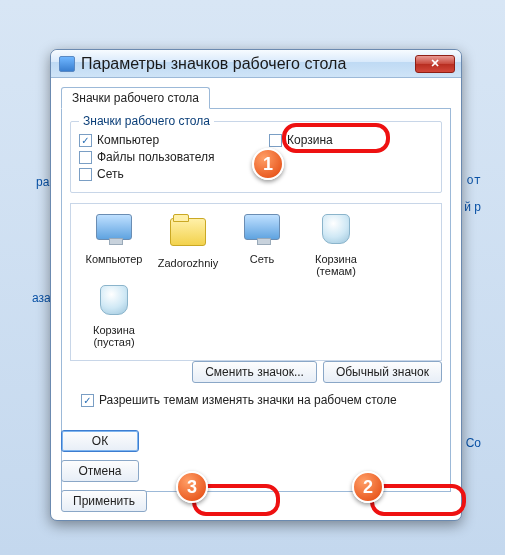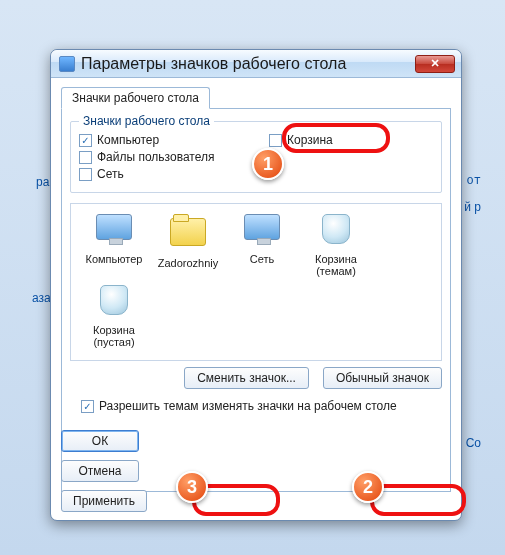--- a/index.html
+++ b/index.html
@@ -67,21 +67,21 @@
   .iconitem {
     width: 74px; text-align:center; font-size:11px;
     margin-bottom:8px;
   }
   .iconimg { width:40px; height:36px; margin:0 auto 3px auto; }
   .monitor { width:36px; height:26px; background:linear-gradient(#bfe0ff,#5fa3e0); border:1px solid #6a8db3; margin:0 auto; border-radius:3px; position:relative;}
   .monitor::after{content:"";position:absolute;bottom:-6px;left:12px;width:12px;height:5px;background:#c8d2dc;border:1px solid #9aaab9;}
   .folder{width:36px;height:28px;background:linear-gradient(#fff0a8,#f2d24d);border:1px solid #caa824;border-radius:3px;margin:4px auto 0 auto;position:relative;}
   .folder::before{content:"";position:absolute;top:-5px;left:2px;width:14px;height:6px;background:#fff0a8;border:1px solid #caa824;border-radius:2px 2px 0 0;}
   .bin{width:28px;height:30px;margin:0 auto;background:radial-gradient(circle at 40% 30%,#fff,#cfe8f5 55%,#9cc5dc);border:1px solid #8bb4cb;border-radius:5px 5px 10px 10px;}
-  .btns-row { display:flex; justify-content:flex-end; gap:14px; margin-top:6px;}
+  .btns-row { display:flex; justify-content:flex-end; gap:6px; margin-top:0;}
   .wbtn {
     height:22px; padding:0 12px;
     background:linear-gradient(#fdfdfd,#e7eef7);
     border:1px solid #8aa7c7; border-radius:3px;
     font-size:12px; display:flex; align-items:center;
   }
   .bottom {
     position:absolute; left:0; right:0; bottom:0;
     padding: 8px 10px;
     display:flex; justify-content:flex-end; gap:8px;flex-direction:column;

